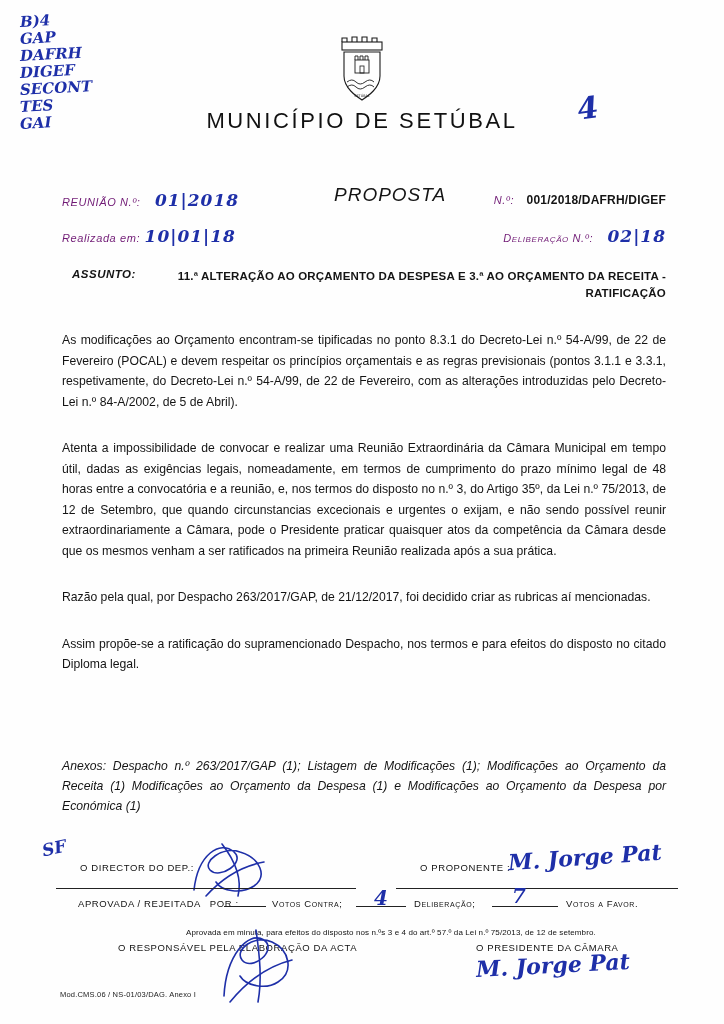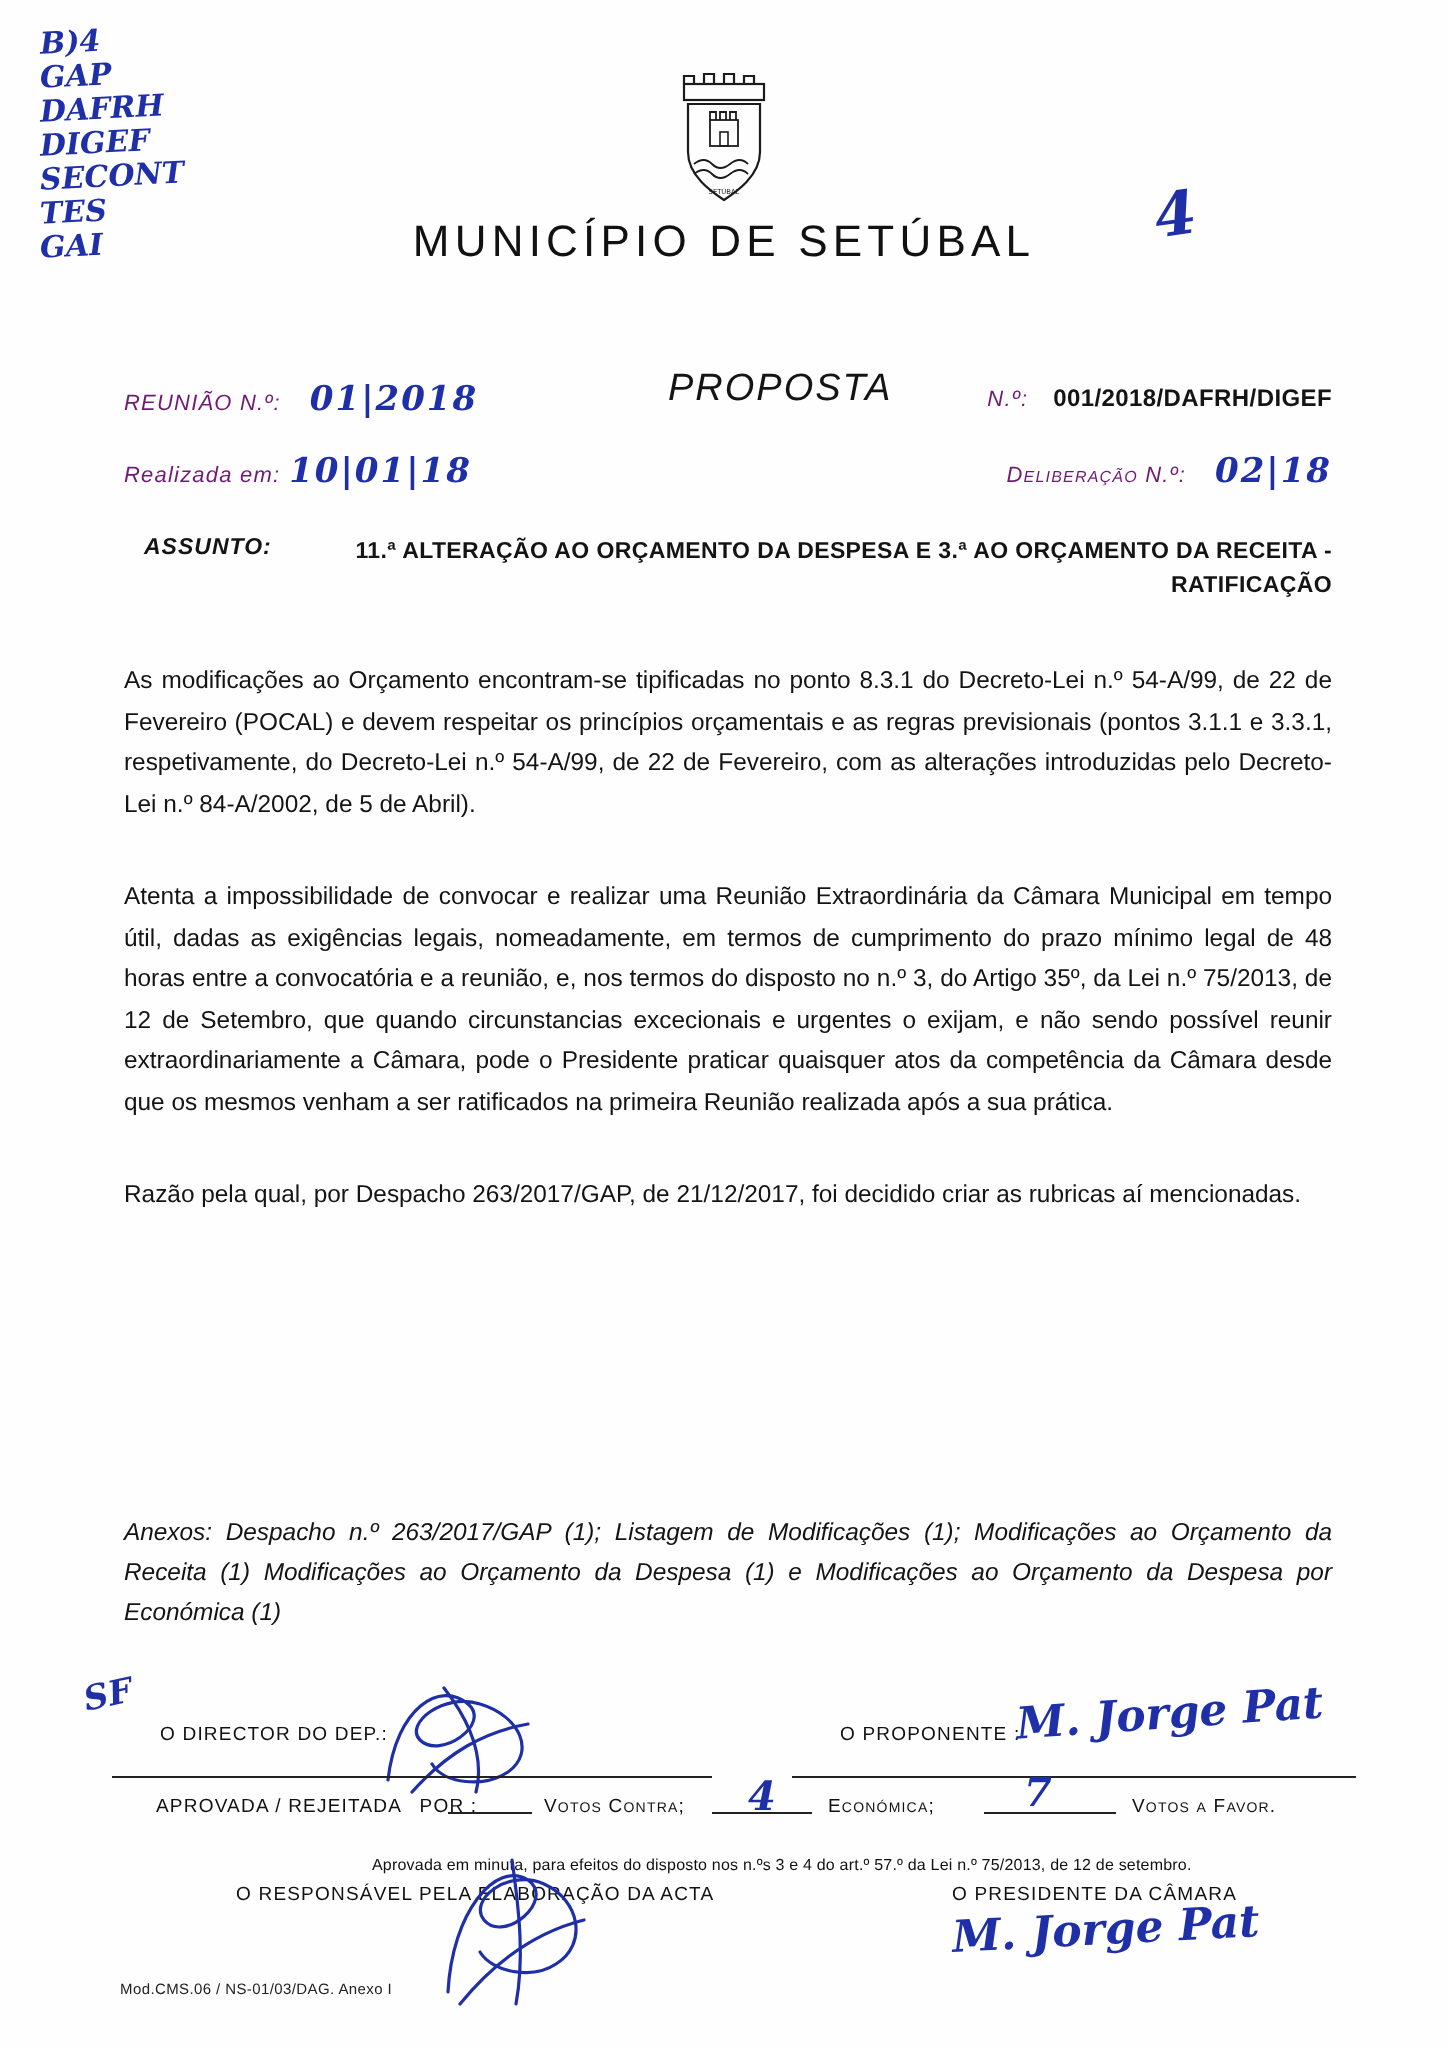--- a/index.html
+++ b/index.html
@@ -303,20 +303,21 @@
 
   <div class="assunto">
     <span class="assunto-lbl">ASSUNTO:</span>
     <span class="assunto-txt">11.ª ALTERAÇÃO AO ORÇAMENTO DA DESPESA E 3.ª AO ORÇAMENTO DA RECEITA - RATIFICAÇÃO</span>
   </div>
 
   <div class="body">
     <p class="gap-lg">As modificações ao Orçamento encontram-se tipificadas no ponto 8.3.1 do Decreto-Lei n.º 54-A/99, de 22 de Fevereiro (POCAL) e devem respeitar os princípios orçamentais e as regras previsionais (pontos 3.1.1 e 3.3.1, respetivamente, do Decreto-Lei n.º 54-A/99, de 22 de Fevereiro, com as alterações introduzidas pelo Decreto-Lei n.º 84-A/2002, de 5 de Abril).</p>
     <p class="gap-lg">Atenta a impossibilidade de convocar e realizar uma Reunião Extraordinária da Câmara Municipal em tempo útil, dadas as exigências legais, nomeadamente, em termos de cumprimento do prazo mínimo legal de 48 horas entre a convocatória e a reunião, e, nos termos do disposto no n.º 3, do Artigo 35º, da Lei n.º 75/2013, de 12 de Setembro, que quando circunstancias excecionais e urgentes o exijam, e não sendo possível reunir extraordinariamente a Câmara, pode o Presidente praticar quaisquer atos da competência da Câmara desde que os mesmos venham a ser ratificados na primeira Reunião realizada após a sua prática.</p>
     <p class="gap-lg">Razão pela qual, por Despacho 263/2017/GAP, de 21/12/2017, foi decidido criar as rubricas aí mencionadas.</p>
+    <p>Assim propõe-se a ratificação do supramencionado Despacho, nos termos e para efeitos do disposto no citado Diploma legal.</p>
   </div>
 
   <div class="anexos">Anexos: Despacho n.º 263/2017/GAP (1); Listagem de Modificações (1); Modificações ao Orçamento da Receita (1) Modificações ao Orçamento da Despesa (1) e Modificações ao Orçamento da Despesa por Económica (1)</div>
 
   <div class="sig-area">
 
     <div class="hw-ink" style="left:-14px; top:-10px; font-size:17px; transform:rotate(-12deg);">SF</div>
 
     <div class="sig-lbl" style="left:24px; top:14px;">O DIRECTOR DO DEP.:</div>
     <div class="sig-lbl" style="left:364px; top:14px;text-align:center;">O PROPONENTE :</div>
@@ -334,21 +335,21 @@
     <div class="rule" style="left:0px; top:40px; width:300px;"></div>
     <div class="rule" style="left:340px; top:40px; width:282px;"></div>
 
     <div class="sig-lbl" style="left:22px; top:50px;">
       <span>APROVADA / REJEITADA</span>
       <span style="margin-left:6px">POR :</span>
     </div>
     <div class="rule" style="left:168px; top:58px; width:42px;"></div>
     <div class="sig-lbl" style="left:216px; top:50px;">Votos Contra;</div>
     <div class="rule" style="left:300px; top:58px; width:50px;"></div>
-    <div class="sig-lbl" style="left:358px; top:50px;">Económica;</div>
+    <div class="sig-lbl" style="left:358px; top:50px;">Deliberação;</div>
     <div class="rule" style="left:436px; top:58px; width:66px;"></div>
     <div class="sig-lbl" style="left:510px; top:50px;">Votos a Favor.</div>
 
     <div class="hw-ink" style="left:318px; top:38px; font-size:20px;">4</div>
     <div class="hw-ink" style="left:456px; top:36px; font-size:20px;">7</div>
 
     <div class="small-note" style="left:130px; top:80px;">Aprovada em minuta, para efeitos do disposto nos n.ºs 3 e 4 do art.º 57.º da Lei n.º 75/2013, de 12 de setembro.</div>
 
     <div class="sig-lbl" style="left:62px; top:94px;">O RESPONSÁVEL PELA ELABORAÇÃO DA ACTA</div>
     <div class="sig-lbl" style="left:420px; top:94px;">O PRESIDENTE DA CÂMARA</div>

